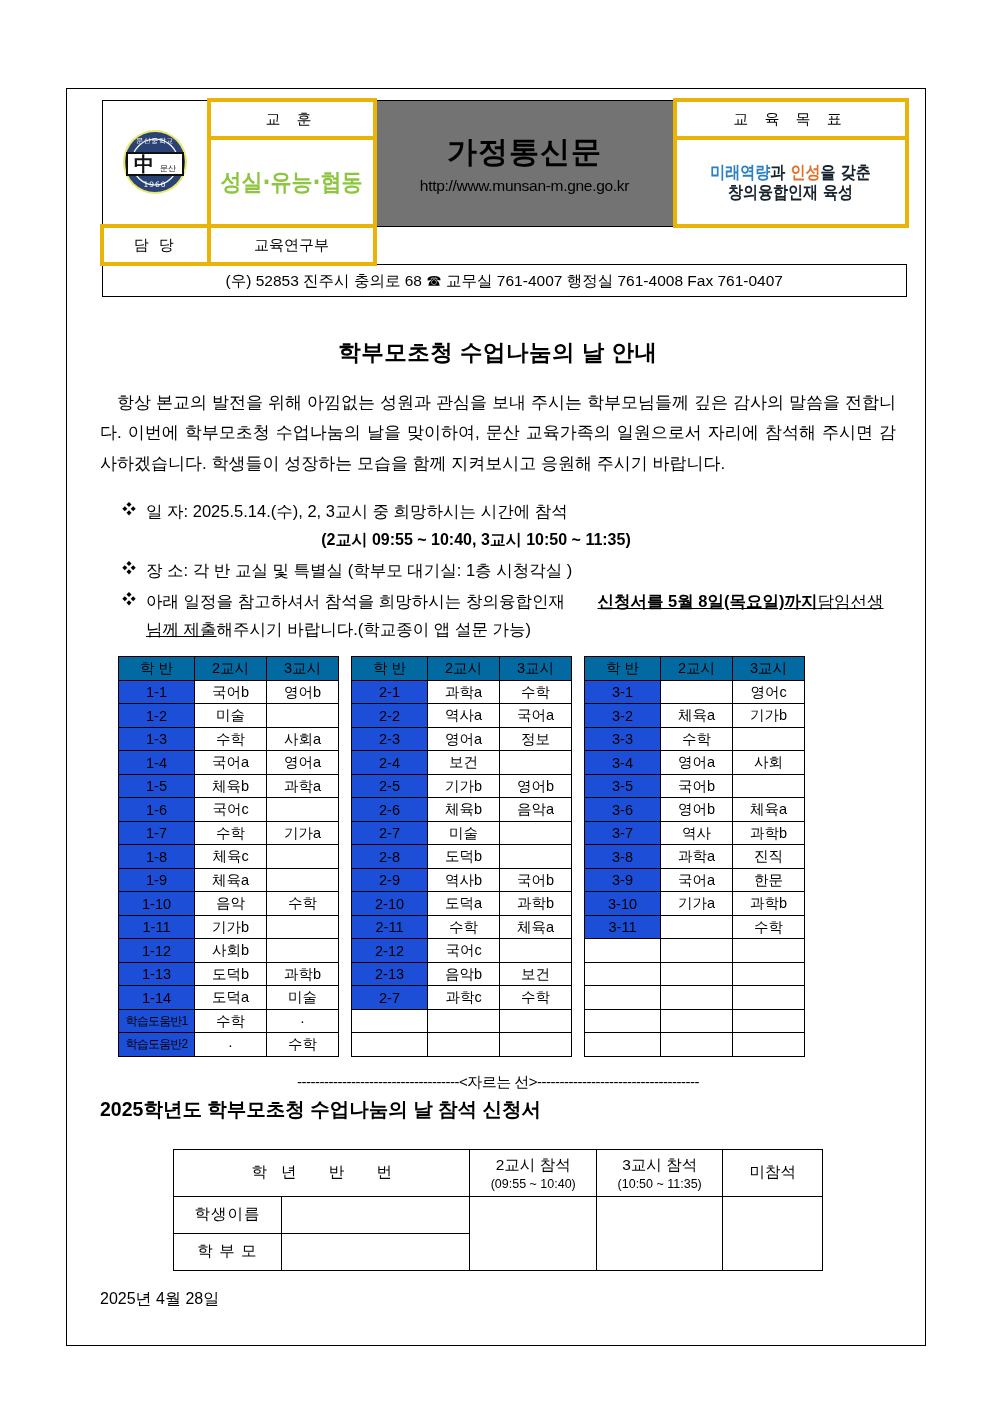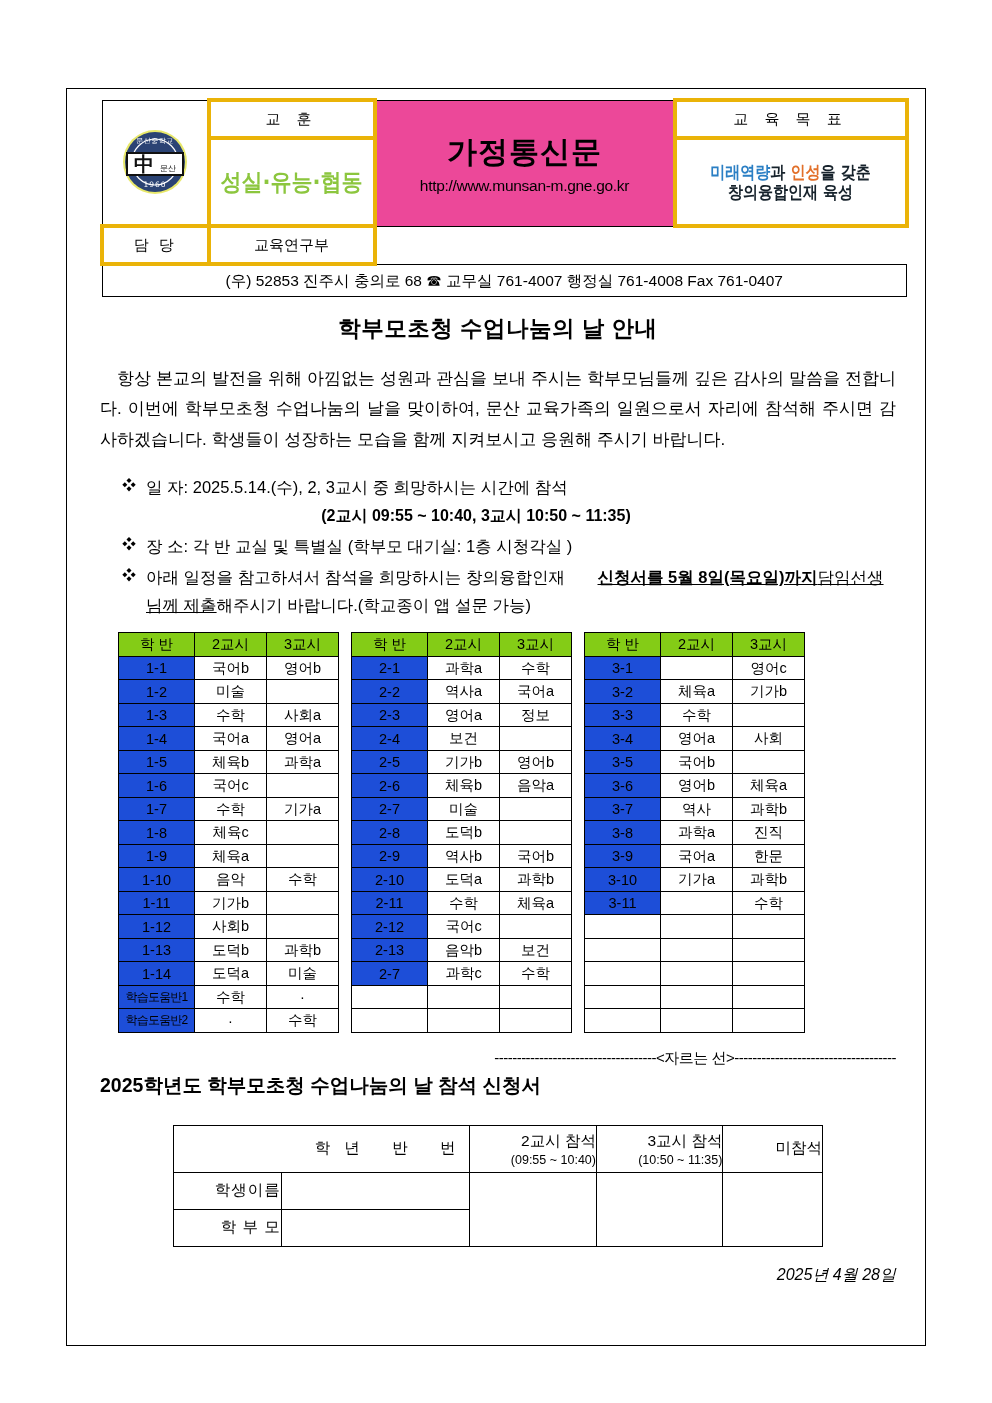--- a/index.html
+++ b/index.html
@@ -50,21 +50,21 @@
     padding: 0;
   }
   table.letterhead .thick-out {
     border: 1.6px solid #000;
   }
   .lh-logo-cell { width: 104px; height: 118px; }
   .lh-motto-head { width: 162px; height: 34px; font-size: 15px; letter-spacing: 6px; font-family:"Liberation Sans",sans-serif; }
   .lh-motto-body { height: 84px; }
   .lh-title-cell {
     width: 296px;
-    background: #ec4899;
+    background: #737373;
     vertical-align: middle;
     margin-top: 24px;
   }
   .lh-goal-head { width: 228px; height: 34px; font-size: 15px; letter-spacing: 6px; font-family:"Liberation Sans",sans-serif; }
   .lh-goal-body { height: 50px; }
   .lh-charge-label { width: 74px; height: 34px; font-size: 15px; letter-spacing: 3px; font-family:"Liberation Sans",sans-serif; }
   .lh-charge-value { font-size: 15px; font-family:"Liberation Sans",sans-serif; }
   .lh-addr { height: 30px; font-size: 15.5px; font-family:"Liberation Sans",sans-serif; }
 
   .news-title {
@@ -106,21 +106,21 @@
   .g-blue { color: #2b7fc4; }
   .g-orange { color: #e2702a; }
   .g-dark { color: #16222b; }
 
   
   .doc-title {
     text-align: center;
     font-size: 22.5px;
     font-weight: 700;
     letter-spacing: 0.5px;
-    margin: 16px 0 20px 0;
+    margin: 40px 0 20px 0;
     font-family: "Liberation Sans", sans-serif;
   }
   .para {
     font-size: 17px;
     line-height: 1.78;
     text-align: justify;
     text-justify: inter-word;
     font-family: "Liberation Sans", sans-serif;
     text-indent: 17px;
     margin: 3px 0 18px 0;
@@ -167,36 +167,36 @@
   table.sched td, table.sched th {
     border: 1px solid #000;
     height: 22.5px;
     font-size: 14.5px;
     text-align: center;
     font-family: "Liberation Sans", sans-serif;
     padding: 0;
     font-weight: normal;
   }
   table.sched thead th {
-    background: #84cc16;
+    background: #0369a1;
     border-bottom: 1.8px solid #000;
     font-size: 14.5px;
   }
   table.sched td.cls {
     background: #1d4ed8;
     font-size: 14.5px;
   }
   table.sched td.cls.tiny { font-size: 12px; letter-spacing: -0.8px; }
   .col-cls { width: 76px; }
   .col-p2  { width: 72px; }
   .col-p3  { width: 72px; }
 
   
   .cutline {
-    text-align: right;
+    text-align: center;
     font-size: 15px;
     letter-spacing: -0.5px;
     margin: 16px 0 4px 0;
     font-family: "Liberation Sans", sans-serif;
     white-space: nowrap;
     overflow: hidden;
   }
   .form-title {
     text-align: left;
     font-size: 19.5px;
@@ -206,43 +206,42 @@
   }
   table.applyform {
     border-collapse: collapse;
     table-layout: fixed;
     width: 650px;
     margin: 0 auto;
     border: 1.2px solid #000;
   }
   table.applyform td {
     border: 1px solid #000;
-    text-align: right;
+    text-align: center;
     vertical-align: middle;
     font-size: 15.5px;
     font-family: "Liberation Sans", sans-serif;
     padding: 0;
   }
   .af-hdr-row td { height: 46px; }
   .af-col1 { width: 104px; }
   .af-col2 { width: 182px; }
   .af-col3 { width: 122px; }
   .af-col4 { width: 122px; }
   .af-col5 { width: 96px; }
   .af-label-row td { height: 36px; }
   .grade-head { letter-spacing: 14px; padding-left: 14px; }
   .time-sub { display:block; font-size: 12.5px; margin-top: 1px; }
   .af-rowlabel { letter-spacing: 1px; }
 
   .sign-date {
-    text-align: right;
+    text-align: left;
     font-size: 16px;
     margin: 18px 0 6px 0;
     font-family: "Liberation Sans", sans-serif;
-    font-style: italic;
   }
   .sign-name {
     text-align: center;
     font-size: 23px;
     font-weight: 700;
     letter-spacing: 9px;
     padding-left: 9px;
     font-family: "Liberation Sans", sans-serif;
   }
 </style>

